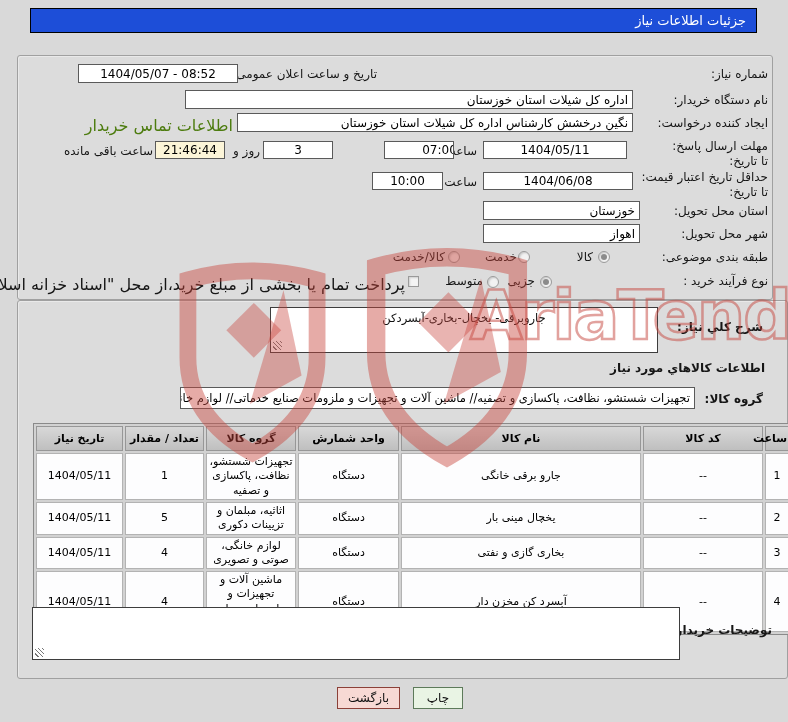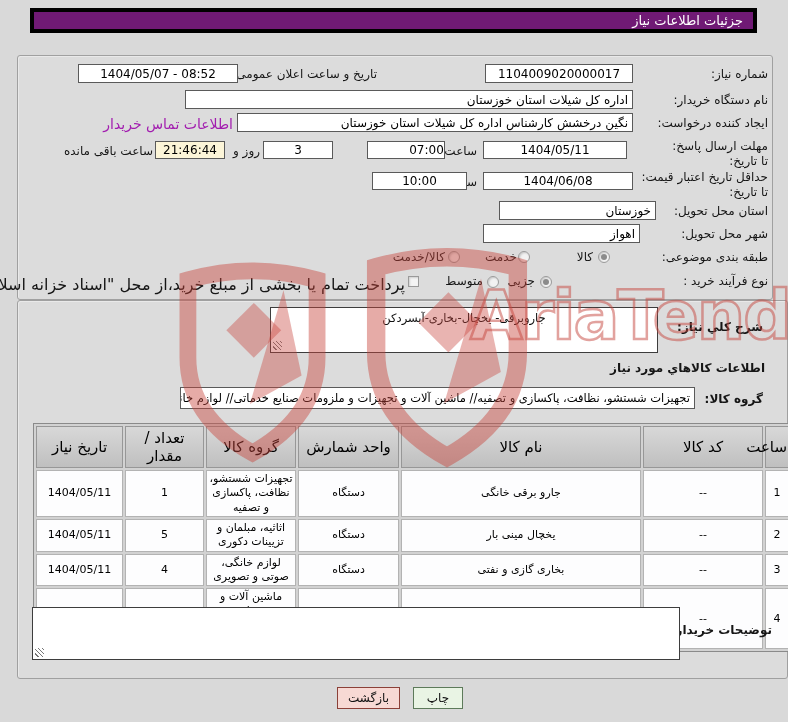--- a/index.html
+++ b/index.html
@@ -2,50 +2,50 @@
 <html lang="fa"><head>
 <meta charset="utf-8">
 <style>
   html,body{margin:0;padding:0;background:#d9d9d9;}
   #screen{
     position:relative;width:788px;height:722px;background:#d9d9d9;overflow:hidden;
     direction:rtl;font-family:"DejaVu Sans",sans-serif;color:#111;
   }
   .titlebar{
     position:absolute;left:30px;top:8px;width:727px;height:25px;
-    background:#701a75;border:4px solid #000000;color:#fff;
+    background:#1d4ed8;border:1px solid #000000;color:#fff;
     display:flex;align-items:center;justify-content:flex-start;
     padding:0 10px;box-sizing:border-box;font-size:13px;
   }
   .box{position:absolute;border:1px solid #a0a0a0;border-radius:3px;background:#dcdcdc;box-shadow:inset 1px 1px 0 #e9e9e9;}
   .lbl{position:absolute;font-size:12px;color:#161616;text-align:right;white-space:nowrap;line-height:1.25;}
   .lbl.wrap{white-space:normal;}
   .lbl.bold{font-weight:bold;}
   .fld{
     position:absolute;background:#fff;border:1px solid #5a5a5a;box-sizing:border-box;
     font-size:12px;color:#000;display:flex;align-items:center;overflow:hidden;white-space:nowrap;
   }
   .fld.center{justify-content:center;direction:ltr;}
   .fld.rtext{justify-content:flex-start;padding:0 4px;}
   .fld.yellow{background:#fcf5d8;}
-  .link{position:absolute;font-size:14px;color:#a21caf;white-space:nowrap;cursor:pointer;}
+  .link{position:absolute;font-size:16px;color:#4d7c0f;white-space:nowrap;cursor:pointer;}
   .radio{position:absolute;width:12px;height:12px;border-radius:50%;background:#f2f2f2;border:1px solid #9a9a9a;box-sizing:border-box;box-shadow:inset 1px 1px 2px rgba(0,0,0,.18);}
   .radio.on::after{content:"";position:absolute;left:2px;top:2px;width:6px;height:6px;border-radius:50%;background:#8b8b8b;}
   .checkbox{position:absolute;width:11px;height:11px;background:#f4f4f4;border:1px solid #9a9a9a;box-sizing:border-box;box-shadow:inset 1px 1px 2px rgba(0,0,0,.15);}
   .ta{position:absolute;background:#fff;border:1px solid #3d3d3d;box-sizing:border-box;font-size:11.5px;padding:2px 4px;overflow:hidden;}
   .ta .txt{line-height:1.55;}
   .handle{position:absolute;left:2px;bottom:2px;width:9px;height:9px;
     background:repeating-linear-gradient(45deg,transparent 0 2px,#787878 2px 3px);cursor:nwse-resize;}
   #goods-table{
     position:absolute;left:33px;top:423px;width:753px;
     border-collapse:separate;border-spacing:2px;background:#d2d2d2;border:1px solid #8a8a8a;table-layout:fixed;
   }
   #goods-table th{
     background:linear-gradient(#d8d8d8,#bfbfbf);border:1px solid #979797;
-    font-size:15px;font-weight:normal;padding:2px 1px;height:19px;color:#000;
+    font-size:11px;font-weight:bold;padding:2px 1px;height:19px;color:#000;
   }
   #goods-table td{
     background:#fdfdfe;border:1px solid #b3b3b3;font-size:11px;color:#000;
     text-align:center;vertical-align:middle;padding:1px 2px;line-height:1.3;overflow:hidden;
   }
   .btn{
     position:absolute;height:22px;box-sizing:border-box;font-size:12px;font-family:"DejaVu Sans",sans-serif;
     display:flex;align-items:center;justify-content:center;cursor:pointer;
   }
   #btn-back{left:337px;top:687px;width:63px;background:#f7d9d4;border:1px solid #8b4038;}
@@ -62,47 +62,46 @@
 
 <div id="screen">
 
   <div class="titlebar">جزئیات اطلاعات نیاز</div>
 
   <div class="box" style="left:17px;top:55px;width:754px;height:243px;">
     
   </div>
 
   <div class="lbl" style="right:20px;top:67px;">شماره نیاز:</div>
-  <div class="fld center" style="left:485px;top:64px;width:148px;height:19px;">1104009020000017</div>
   <div class="lbl" style="right:411px;top:67px;">تاریخ و ساعت اعلان عمومی:</div>
   <div class="fld center" style="left:78px;top:64px;width:160px;height:19px;">1404/05/07 - 08:52</div>
 
   <div class="lbl" style="right:20px;top:93px;">نام دستگاه خریدار:</div>
   <div class="fld rtext" style="left:185px;top:90px;width:448px;height:19px;padding-left:31px;">اداره کل شیلات استان خوزستان</div>
 
   <div class="lbl" style="right:20px;top:116px;">ایجاد کننده درخواست:</div>
   <div class="fld rtext" style="left:237px;top:113px;width:396px;height:19px;">نگین درخشش کارشناس اداره کل شیلات استان خوزستان</div>
   <div class="link" style="right:555px;top:116px;">اطلاعات تماس خریدار</div>
 
   <div class="lbl wrap" style="right:20px;top:139px;width:100px;">مهلت ارسال پاسخ: تا تاریخ:</div>
   <div class="fld center" style="left:483px;top:141px;width:144px;height:18px;">1404/05/11</div>
   <div class="lbl" style="right:311px;top:144px;">ساعت</div>
-  <div class="fld center" style="left:367px;top:141px;width:78px;height:18px;padding-left:41px;">07:00</div>
+  <div class="fld center" style="left:384px;top:141px;width:70px;height:18px;padding-left:41px;">07:00</div>
   <div class="fld center" style="left:263px;top:141px;width:70px;height:18px;">3</div>
   <div class="lbl" style="right:528px;top:144px;">روز و</div>
   <div class="fld center yellow" style="left:155px;top:141px;width:70px;height:18px;">21:46:44</div>
   <div class="lbl" style="right:635px;top:144px;">ساعت باقی مانده</div>
 
   <div class="lbl wrap" style="right:20px;top:170px;width:132px;">حداقل تاریخ اعتبار قیمت: تا تاریخ:</div>
   <div class="fld center" style="left:483px;top:172px;width:150px;height:18px;">1404/06/08</div>
   <div class="lbl" style="right:311px;top:175px;">ساعت</div>
-  <div class="fld center" style="left:372px;top:172px;width:95px;height:18px;">10:00</div>
+  <div class="fld center" style="left:372px;top:172px;width:71px;height:18px;">10:00</div>
 
   <div class="lbl" style="right:20px;top:204px;">استان محل تحویل:</div>
-  <div class="fld rtext" style="left:483px;top:201px;width:157px;height:19px;margin-left:16px;">خوزستان</div>
+  <div class="fld rtext" style="left:483px;top:201px;width:157px;height:19px;">خوزستان</div>
 
   <div class="lbl" style="right:20px;top:227px;">شهر محل تحویل:</div>
   <div class="fld rtext" style="left:483px;top:224px;width:157px;height:19px;">اهواز</div>
 
   <div class="lbl" style="right:20px;top:250px;">طبقه بندی موضوعی:</div>
   <div class="radio on" style="left:598px;top:251px;"></div>
   <div class="lbl" style="right:195px;top:250px;">کالا</div>
   <div class="radio" style="left:518px;top:251px;"></div>
   <div class="lbl" style="right:271px;top:250px;">خدمت</div>
   <div class="radio" style="left:448px;top:251px;"></div>

